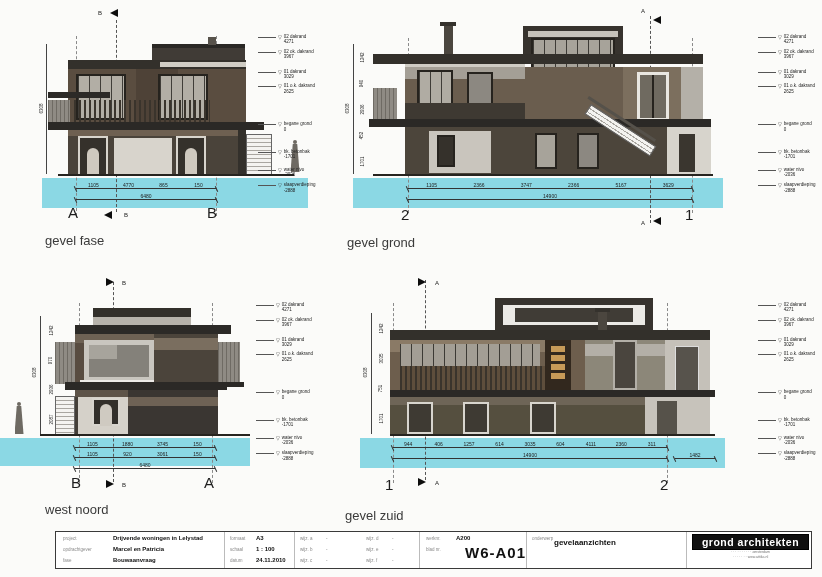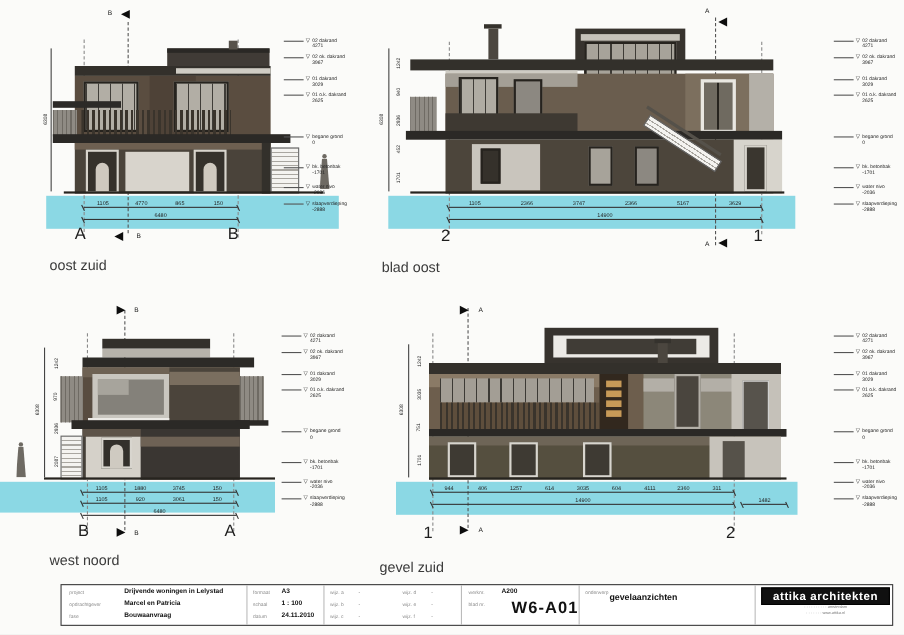--- a/index.html
+++ b/index.html
@@ -191,21 +191,21 @@
         </div>
         <div class="lvl">
           <span class="lvlline"></span>
           <span class="lvlmark">▽</span>
           <span class="lvltxt">
             <b>slaapverdieping</b>
             <i>-2888</i>
           </span>
         </div>
       </div>
-    <div class="elevlabel" style="left:5px;top:225px">oost zuid</div>
+    <div class="elevlabel" style="left:5px;top:225px">gevel fase</div>
   </div>
 
   <div class="elev" style="left:345px;top:8px;width:477px;height:250px">
     <div class="water" style="left:8px;top:170px;width:370px;height:30px"></div>
     <div class="vline" style="left:63px;top:30px;height:175px"></div>
     <div class="vline" style="left:347px;top:30px;height:175px"></div>
     <div class="sline" style="left:305px;top:8px;height:207px"></div>
     <span class="smlet" style="left:296px;top:0px">A</span>
     <div class="tl" style="left:308px;top:8px"></div>
     <div class="tl" style="left:308px;top:209px"></div>
@@ -328,21 +328,21 @@
         </div>
         <div class="lvl">
           <span class="lvlline"></span>
           <span class="lvlmark">▽</span>
           <span class="lvltxt">
             <b>slaapverdieping</b>
             <i>-2888</i>
           </span>
         </div>
       </div>
-    <div class="elevlabel" style="left:2px;top:227px">blad oost</div>
+    <div class="elevlabel" style="left:2px;top:227px">gevel grond</div>
   </div>
 
   <div class="elev" style="left:0px;top:278px;width:338px;height:255px">
     <div class="water" style="left:0px;top:160px;width:250px;height:28px"></div>
     <div class="vline" style="left:79px;top:25px;height:180px"></div>
     <div class="vline" style="left:212px;top:25px;height:180px"></div>
     <div class="sline" style="left:113px;top:4px;height:200px"></div>
     <div class="tr" style="left:106px;top:0px"></div>
     <span class="smlet" style="left:122px;top:2px">B</span>
     <div class="tr" style="left:106px;top:202px"></div>
@@ -659,19 +659,19 @@
     <div class="tsep" style="left:363px"></div>
     <span class="tlab" style="left:370px;top:4px">werknr.</span>
     <span class="tval" style="left:400px;top:3px">A200</span>
     <span class="tlab" style="left:370px;top:15px">blad nr.</span>
     <span class="sheetnr" style="left:409px;top:12px">W6-A01</span>
     <div class="tsep" style="left:470px"></div>
     <span class="tlab" style="left:476px;top:4px">onderwerp</span>
     <span class="subject" style="left:498px;top:6px">gevelaanzichten</span>
     <div class="tsep" style="left:630px"></div>
     <div class="firm">
-      <div class="firmbar">attika architekten</div>
+      <div class="firmbar">grond architekten</div>
       <div class="firmaddr">· · · · · · · · · · amsterdam</div>
       <div class="firmaddr">· · · · · · · www.attika.nl</div>
     </div>
   </div>
 
 </div>
 
 </body></html>

